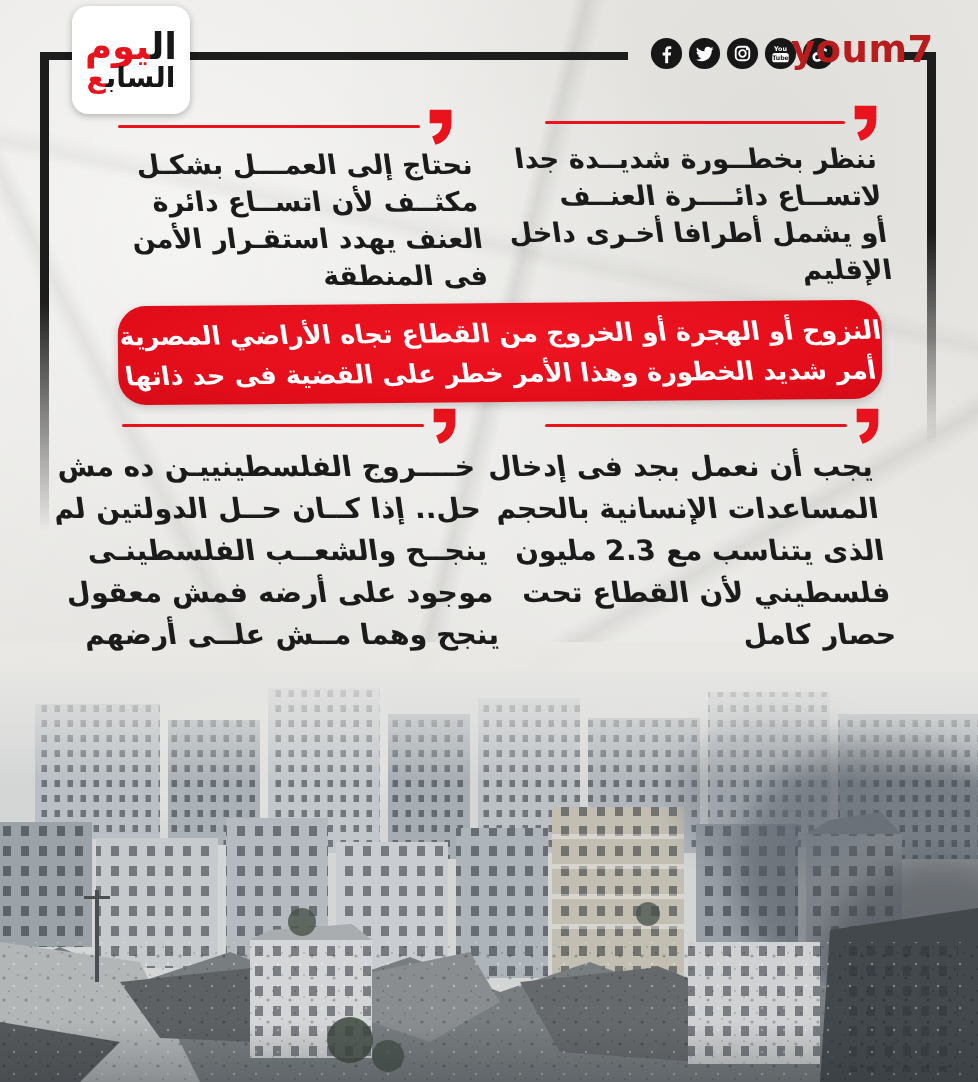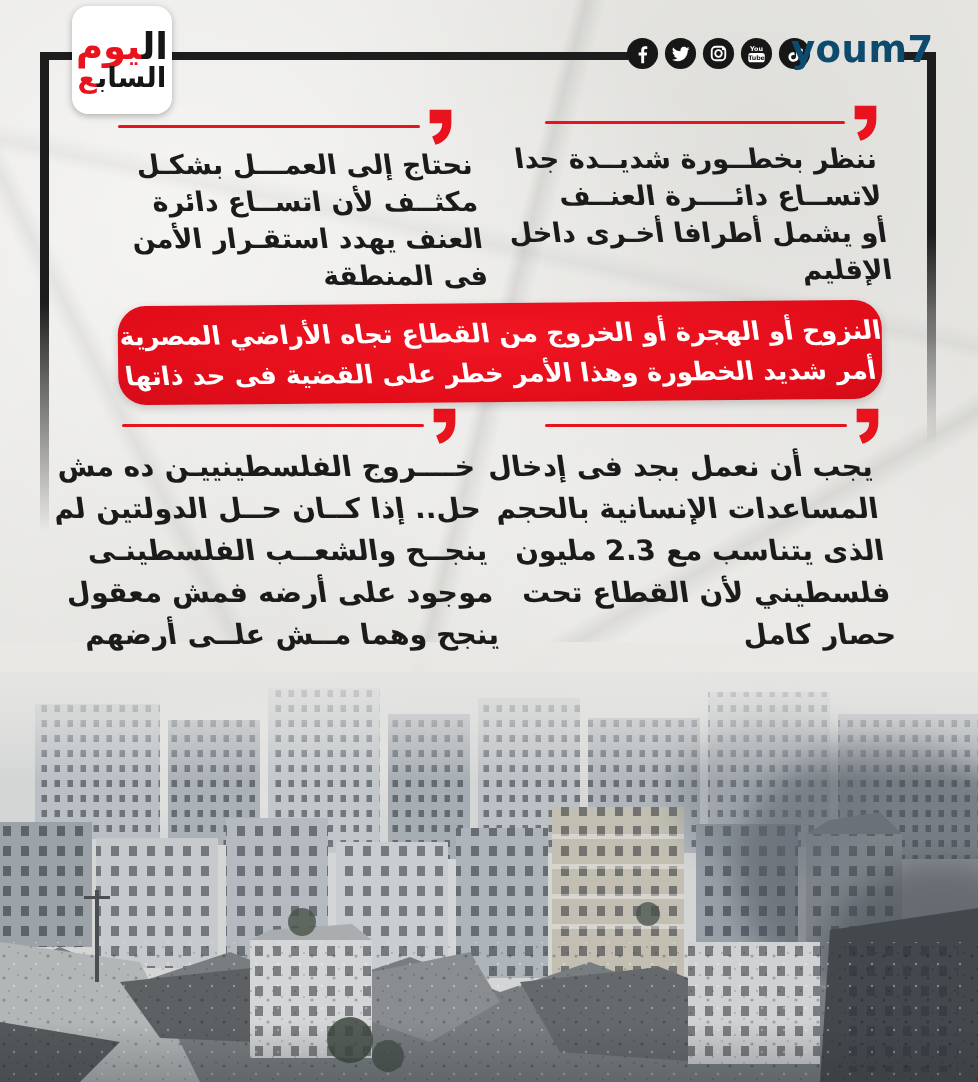--- a/index.html
+++ b/index.html
@@ -24,33 +24,33 @@
   
   .frame{position:absolute;background:#1d1d1d;z-index:2;}
   .frame-top{left:44px;top:52px;width:584px;height:8px;}
   .frame-top-right-arm{left:901px;top:52px;width:35px;height:8px;}
   .frame-left{left:40px;top:52px;width:9px;height:480px;
     background:linear-gradient(#1d1d1d 0 52%, rgba(29,29,29,0) 100%);}
   .frame-right{left:927px;top:52px;width:9px;height:392px;
     background:linear-gradient(#1d1d1d 0 46%, rgba(29,29,29,0) 100%);}
   
   .logo{
-    position:absolute;left:72px;top:6px;width:100px;height:108px;z-index:5;
+    position:absolute;left:72px;top:6px;width:118px;height:108px;z-index:5;
     background:#ffffff;border-radius:16px;box-shadow:0 2px 7px rgba(0,0,0,.28);
     display:flex;flex-direction:column;align-items:center;justify-content:center;
     direction:rtl;line-height:1.0;cursor:pointer;
   }
   .logo .l1{font-size:37px;font-weight:bold;letter-spacing:-1px;}
   .logo .l2{font-size:28px;font-weight:bold;margin-top:-1px;letter-spacing:-1px;}
   .logo .blk{color:#161616;} .logo .red{color:#e8131d;}
   
-  .social{position:absolute;left:626px;top:37px;display:flex;gap:5px;z-index:5;}
+  .social{position:absolute;left:650px;top:37px;display:flex;gap:5px;z-index:5;}
   .social .sicon{width:33px;height:33px;display:block;cursor:pointer;}
   .handle{position:absolute;left:791px;top:28px;z-index:5;
-    font-size:37px;font-weight:bold;color:#0c4a6e;letter-spacing:.5px;}
+    font-size:37px;font-weight:bold;color:#b91c1c;letter-spacing:.5px;}
   
   .qmark{position:absolute;z-index:5;width:25px;height:37px;}
   .qrule{position:absolute;z-index:5;height:3px;background:#e8131d;border-radius:2px;}
   
   .qblock{
     position:absolute;z-index:6;direction:rtl;text-align:right;
     color:#1b1b1b;font-weight:bold;transform:skewX(8deg);
   }
   .qblock .qline{white-space:nowrap;}
   .q-top{font-size:27px;line-height:37px;}

